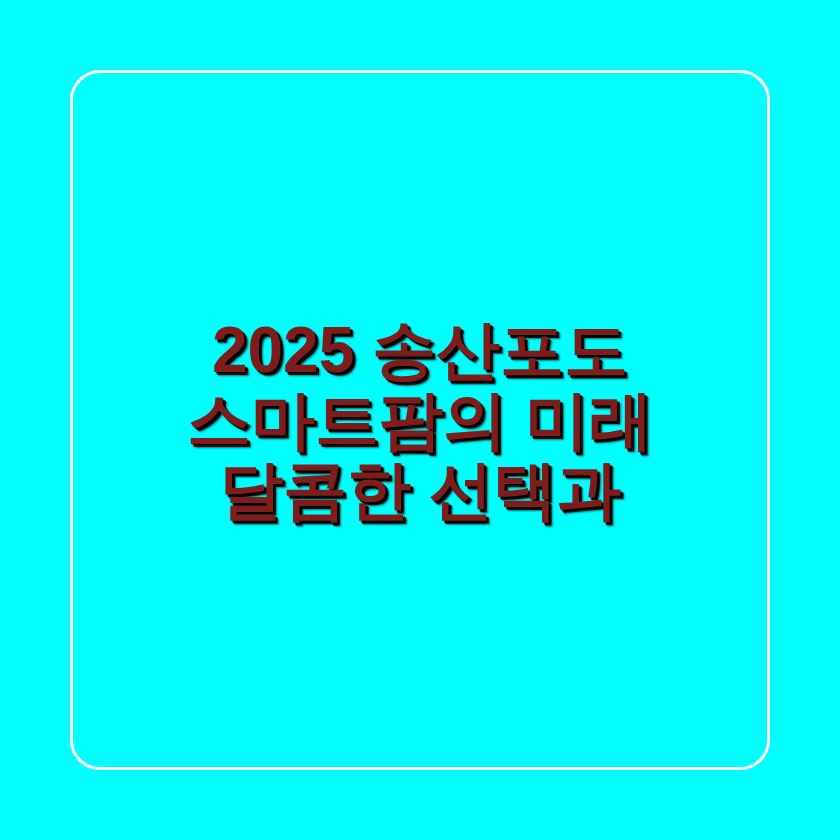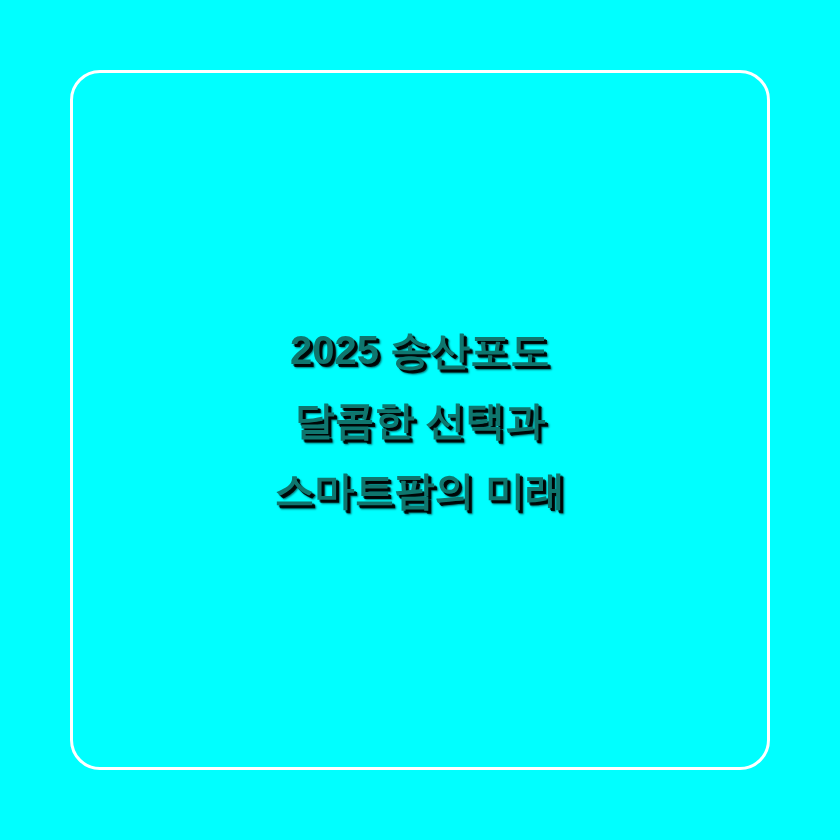--- a/index.html
+++ b/index.html
@@ -47,39 +47,39 @@
     align-items: center;
     justify-content: center;
     gap: 0;
     padding: 0 24px;
   }
 
   .headline-line {
     display: block;
     width: 100%;
     text-align: center;
-    color: #0f766e;
+    color: #7f1d1d;
     font-family: "Liberation Sans", sans-serif;
     font-weight: bold;
-    font-size: 40px;
+    font-size: 64px;
     line-height: 70px;
     letter-spacing: 0px;
     white-space: nowrap;
     text-shadow:
       3px 3px 0px rgba(0,0,0,0.88),
       4px 4px 2px rgba(0,0,0,0.55),
       2px 2px 1px rgba(0,0,0,0.70);
   }
 </style>
 </head>
 <body>
 
 <div class="canvas">
 
   <div class="frame"></div>
 
   <div class="headline">
     <span class="headline-line">2025 송산포도</span>
+    <span class="headline-line">스마트팜의 미래</span>
     <span class="headline-line">달콤한 선택과</span>
-    <span class="headline-line">스마트팜의 미래</span>
   </div>
 
 </div>
 
 </body></html>

